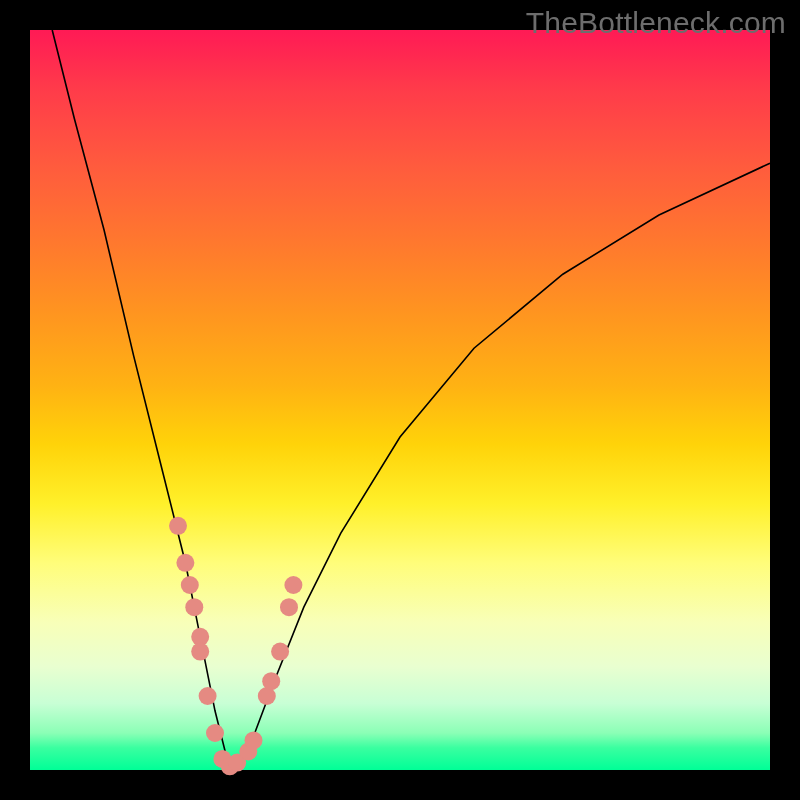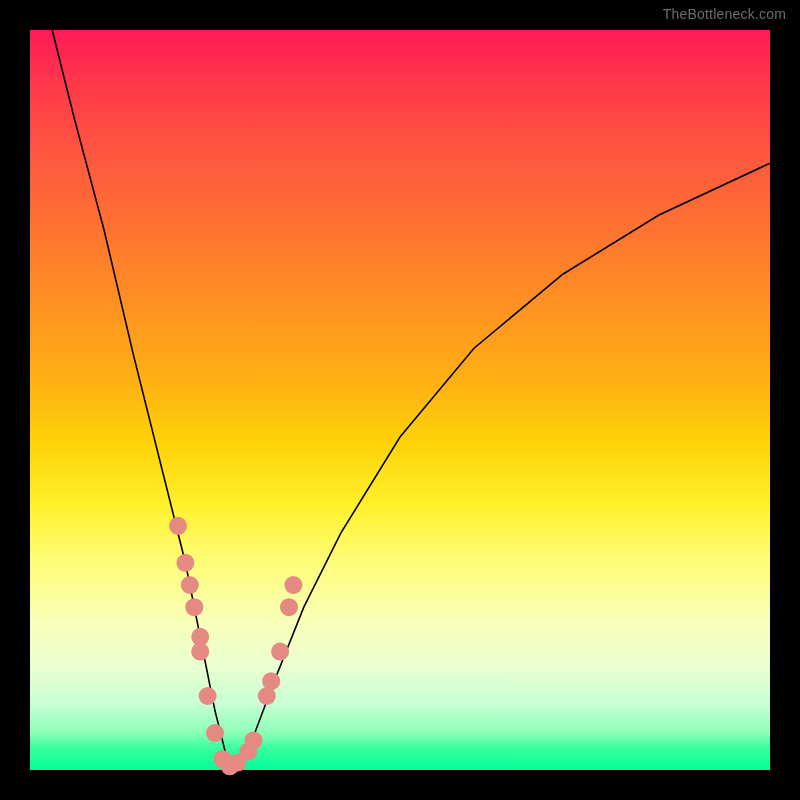--- a/index.html
+++ b/index.html
@@ -40,21 +40,21 @@
       #8bffb6 95%,
       #3affa0 97%,
       #00ff97 100%
     );
   }
   .watermark {
     position: absolute;
     top: 6px;
     right: 14px;
     color: #6d6d6d;
-    font-size: 14px;
+    font-size: 30px;
     letter-spacing: 0.2px;
     user-select: none;
   }
   svg.curve, svg.dots {
     position: absolute;
     left: 30px;
     top: 30px;
     width: 740px;
     height: 740px;
     overflow: visible;

